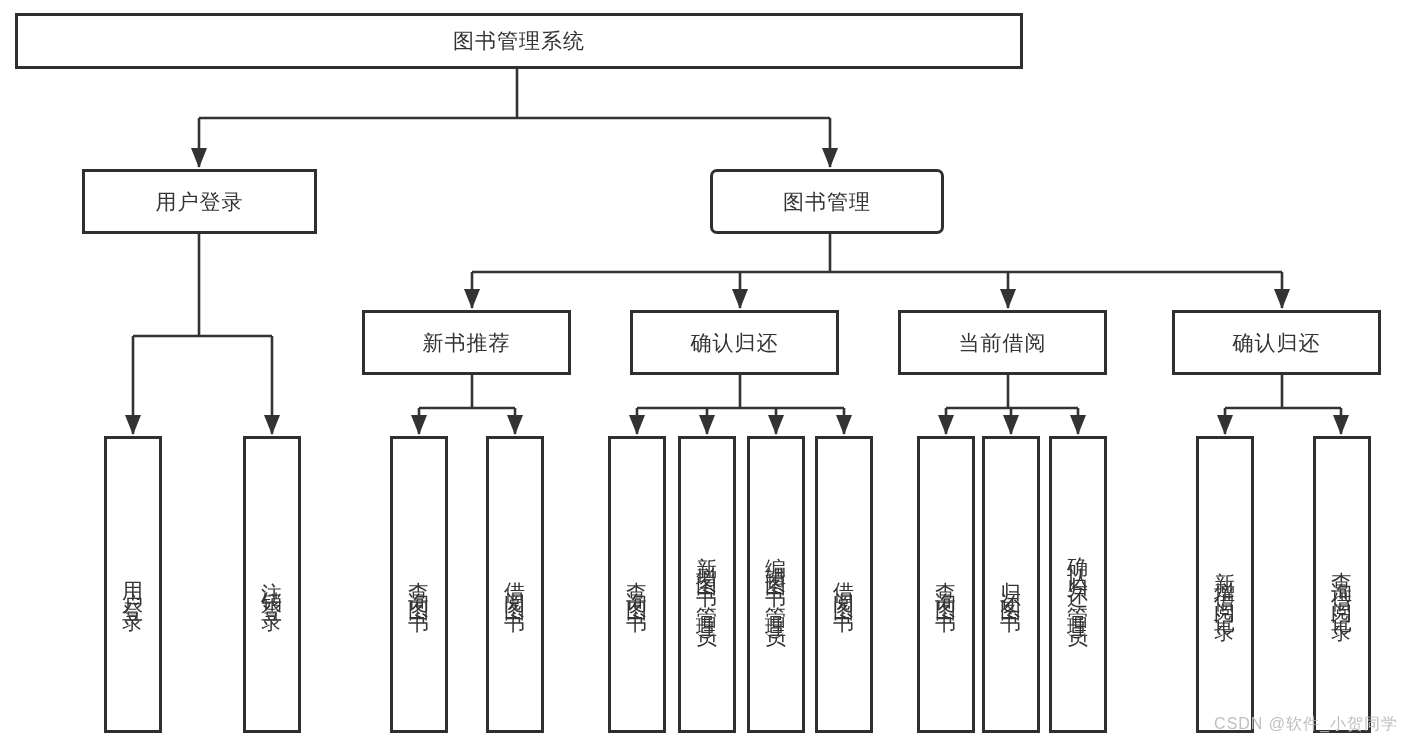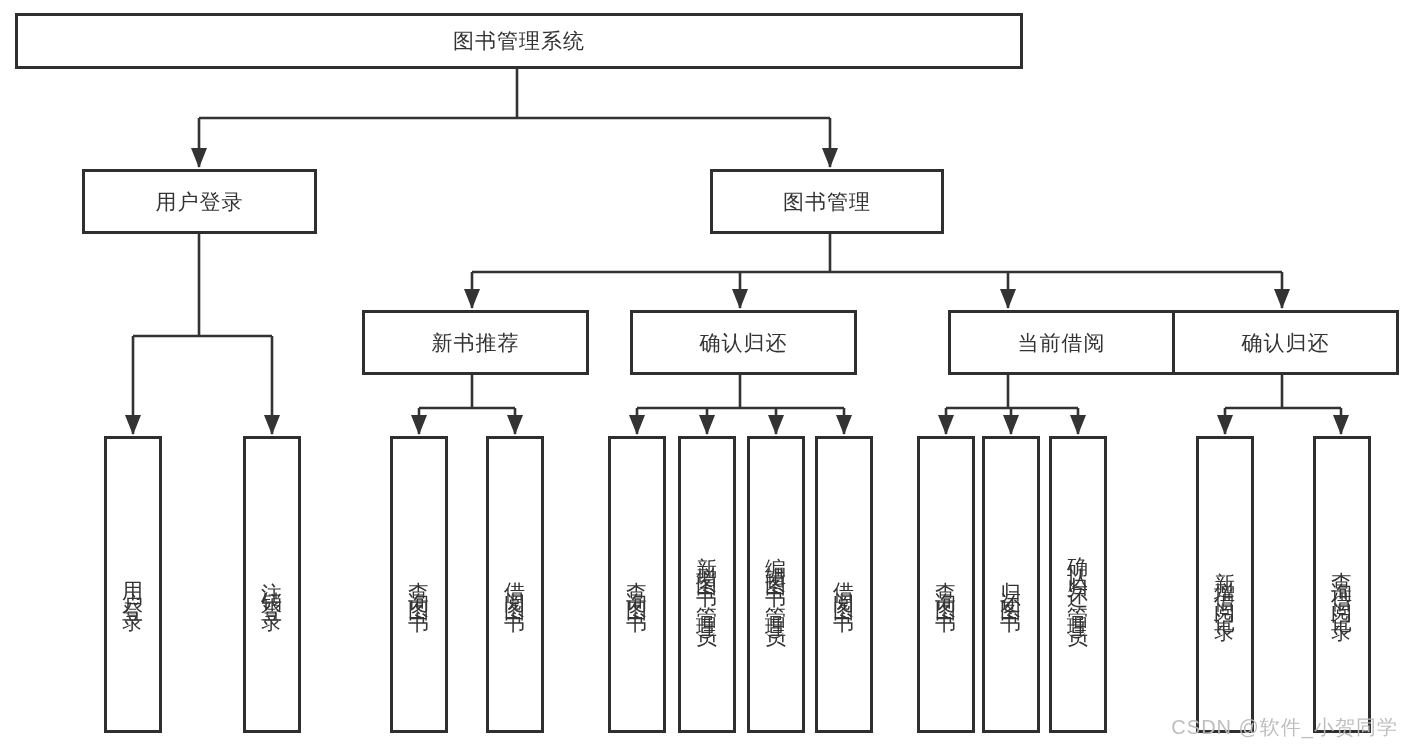--- a/index.html
+++ b/index.html
@@ -27,38 +27,38 @@
     align-items: center;
     justify-content: center;
     z-index: 2;
     font-size: 21px;
     color: #333333;
     letter-spacing: 1px;
   }
   .root  { left: 15px;  top: 13px;  width: 1008px; height: 56px; }
   .lvl2  { top: 169px; height: 65px; }
   .b-user-login { left: 82px;  width: 235px; }
-  .b-book-mgmt  { left: 710px; width: 234px; }
-  .lvl3  { top: 310px; height: 65px; width: 227px; }
+  .b-book-mgmt  { left: 710px; width: 234px; border-radius: 7px; }
+  .lvl3  { top: 310px; height: 65px; width: 209px; }
   .leaf {
     top: 436px;
     height: 297px;
     width: 58px;
     writing-mode: vertical-rl;
     text-orientation: mixed;
     font-size: 21px;
     letter-spacing: 10px;
     line-height: 1.1;
   }
   .watermark {
     position: absolute;
     right: 7px;
     top: 714px;
     z-index: 3;
-    font-size: 20px;
+    font-size: 16px;
     letter-spacing: 1px;
     color: rgba(187, 187, 187, 0.95);
     white-space: nowrap;
   }
 </style>
 </head>
 <body>
 
 <div class="canvas">
 
@@ -112,21 +112,21 @@
     </g>
   </svg>
 
   <div class="box root">图书管理系统</div>
 
   <div class="box lvl2 b-user-login">用户登录</div>
   <div class="box lvl2 b-book-mgmt">图书管理</div>
 
   <div class="box lvl3" style="left:362px">新书推荐</div>
   <div class="box lvl3" style="left:630px">确认归还</div>
-  <div class="box lvl3" style="left:948px">当前借阅</div>
+  <div class="box lvl3" style="left:898px">当前借阅</div>
   <div class="box lvl3" style="left:1172px">确认归还</div>
 
   <div class="box leaf" style="left:104px">用户登录</div>
   <div class="box leaf" style="left:243px">注销登录</div>
   <div class="box leaf" style="left:390px">查询图书</div>
   <div class="box leaf" style="left:486px">借阅图书</div>
   <div class="box leaf" style="left:608px">查询图书</div>
   <div class="box leaf" style="left:678px">新增图书（管理员）</div>
   <div class="box leaf" style="left:747px">编辑图书（管理员）</div>
   <div class="box leaf" style="left:815px">借阅图书</div>

